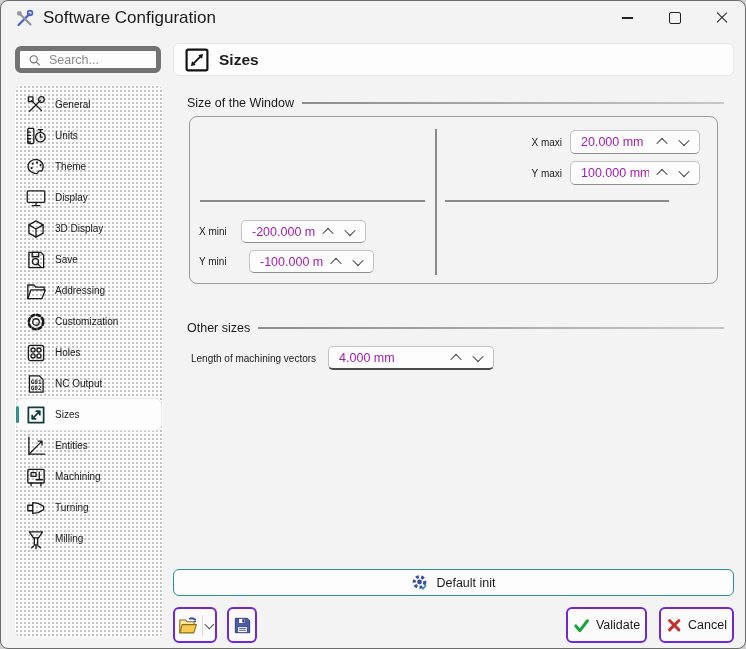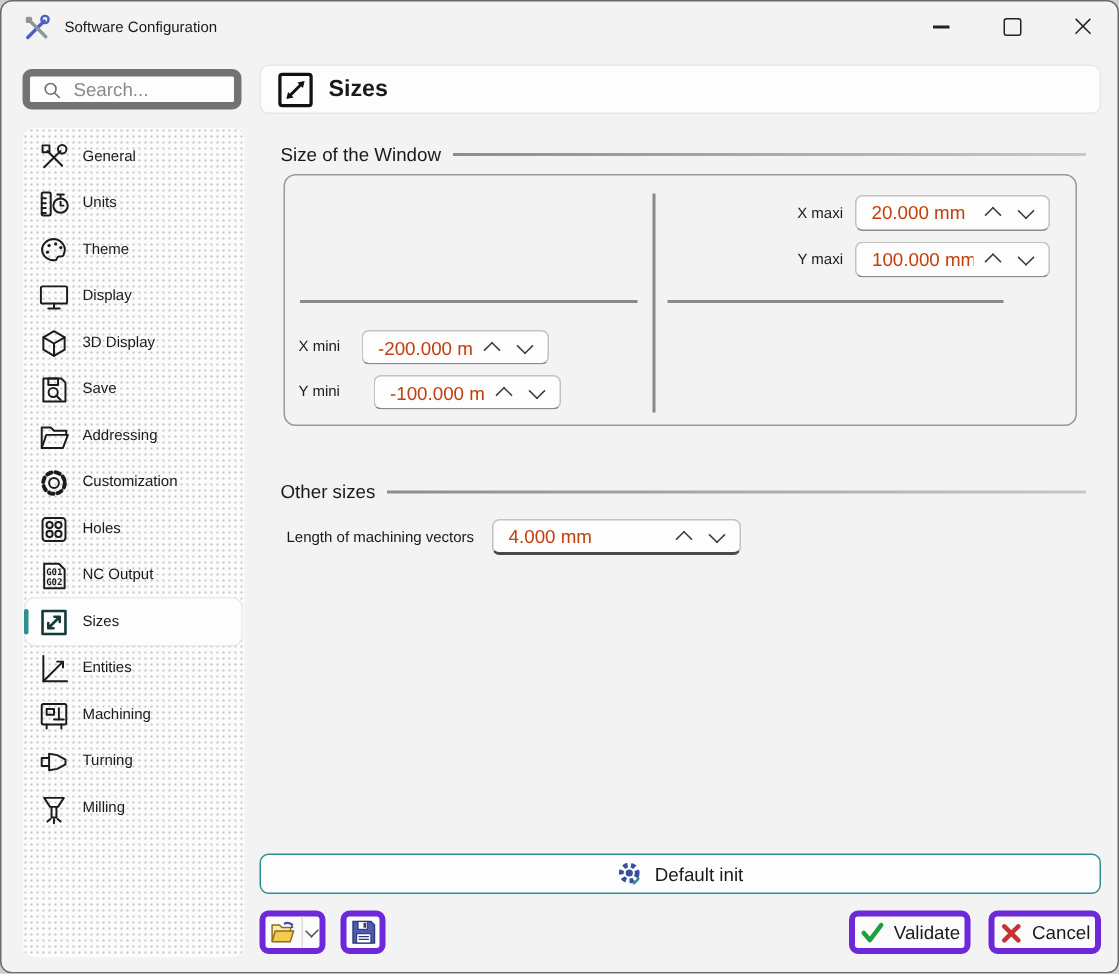--- a/index.html
+++ b/index.html
@@ -5,21 +5,21 @@
   html,body{margin:0;padding:0;background:#cfcfcf;}
   .window{
     position:relative;width:744px;height:647px;margin:0;
     background:#f3f3f3;border:1px solid #6b6b6b;border-radius:8px;
     font-family:"Liberation Sans",sans-serif;color:#1a1a1a;overflow:hidden;
     -webkit-font-smoothing:antialiased;
   }
   
   .titlebar{position:absolute;left:0;top:0;right:0;height:34px;display:flex;align-items:center;padding-left:13px;}
   .app-icon{width:20px;height:20px;flex:0 0 auto;}
-  .title-text{font-size:10px;margin-left:9px;}
+  .title-text{font-size:17px;margin-left:9px;}
   .win-controls{margin-left:auto;display:flex;height:34px;}
   .win-btn{width:47px;height:34px;display:flex;align-items:center;justify-content:center;cursor:default;}
   .glyph-min{width:11px;height:1.2px;background:#222;}
   .glyph-max{width:10px;height:10px;border:1.2px solid #222;border-radius:2px;}
   .glyph-close{position:relative;width:12px;height:12px;}
   .glyph-close::before,.glyph-close::after{content:"";position:absolute;left:-1px;top:5.4px;width:14px;height:1.2px;background:#222;}
   .glyph-close::before{transform:rotate(45deg);}
   .glyph-close::after{transform:rotate(-45deg);}
   
   .search-box{
@@ -57,35 +57,35 @@
   .group-head .gh-label{font-size:12.5px;white-space:nowrap;}
   .group-head .gh-rule{flex:1;height:1.6px;background:linear-gradient(to right,#8d8d8d,#c7c7c7);}
   .gbox{position:absolute;left:188px;top:115px;width:527px;height:166px;border:1px solid #9a9a9a;border-radius:8px;}
   .gline{position:absolute;background:#8a8a8a;}
   .frow{position:absolute;display:flex;align-items:center;}
   .frow .flabel{font-size:10px;white-space:nowrap;}
   .spin{
     background:#fdfdfd;border:1px solid #c2c2c2;border-bottom:1.6px solid #8b8b8b;
     border-radius:5px;height:24px;display:flex;align-items:center;box-sizing:border-box;padding:0 4px 0 8px;
   }
-  .spin input{border:none;outline:none;background:transparent;font:12.5px "Liberation Sans",sans-serif;color:#c2410c;flex:1;min-width:0;}
+  .spin input{border:none;outline:none;background:transparent;font:12.5px "Liberation Sans",sans-serif;color:#a21caf;flex:1;min-width:0;}
   .spin.focused{border-bottom:2px solid #4a4a4a;}
   .spin-btn{width:22px;height:20px;display:flex;align-items:center;justify-content:center;cursor:default;flex:0 0 auto;}
   .chev{width:7px;height:7px;border-left:1.4px solid #3c3c3c;border-top:1.4px solid #3c3c3c;}
   .chev.up{transform:rotate(45deg) translate(1px,1px);}
   .chev.dn{transform:rotate(225deg) translate(1px,1px);}
   
   .default-init{
     position:absolute;left:172px;top:568px;width:561px;height:27px;
     background:#fdfdfd;border:1px solid #2e8f8f;border-radius:6px;
     display:flex;align-items:center;justify-content:center;gap:7px;cursor:default;box-sizing:border-box;
   }
   .default-init .di-label{font-size:12.5px;}
   .btn{
-    position:absolute;top:606px;height:29px;background:#fbfbfb;border:4px solid #6d28d9;border-radius:6px;
+    position:absolute;top:606px;height:36px;background:#fbfbfb;border:2px solid #6d28d9;border-radius:6px;
     display:flex;align-items:center;justify-content:center;gap:6px;cursor:default;box-sizing:border-box;font-size:12.5px;
   }
   .split-divider{width:1px;height:21px;background:#dcdcdc;}
   .chev-sm{width:6px;height:6px;border-left:1.2px solid #555;border-top:1.2px solid #555;transform:rotate(225deg);margin-top:-2px;}
 </style>
 </head>
 <body>
 
 <div class="window">
 

